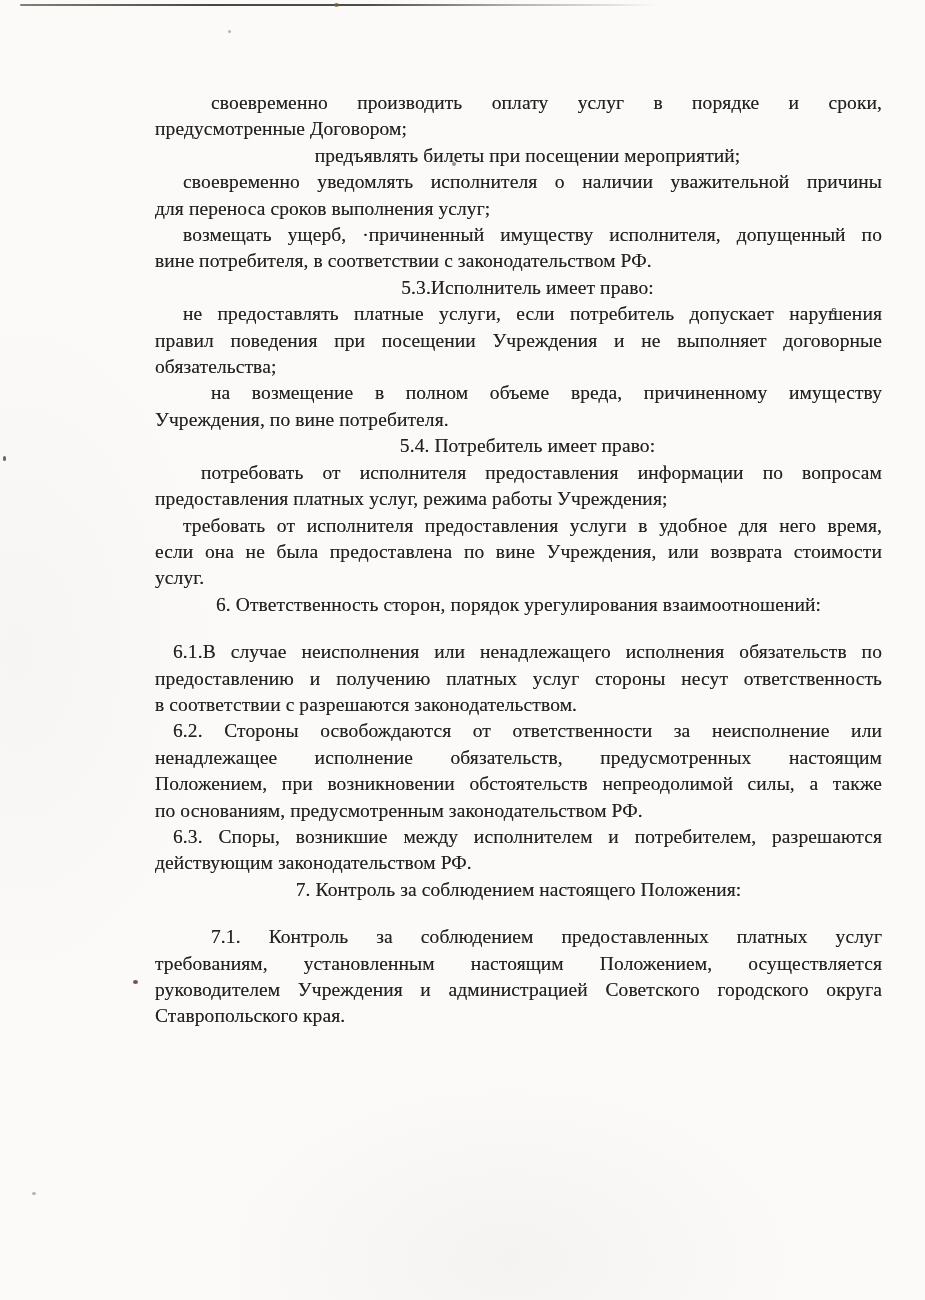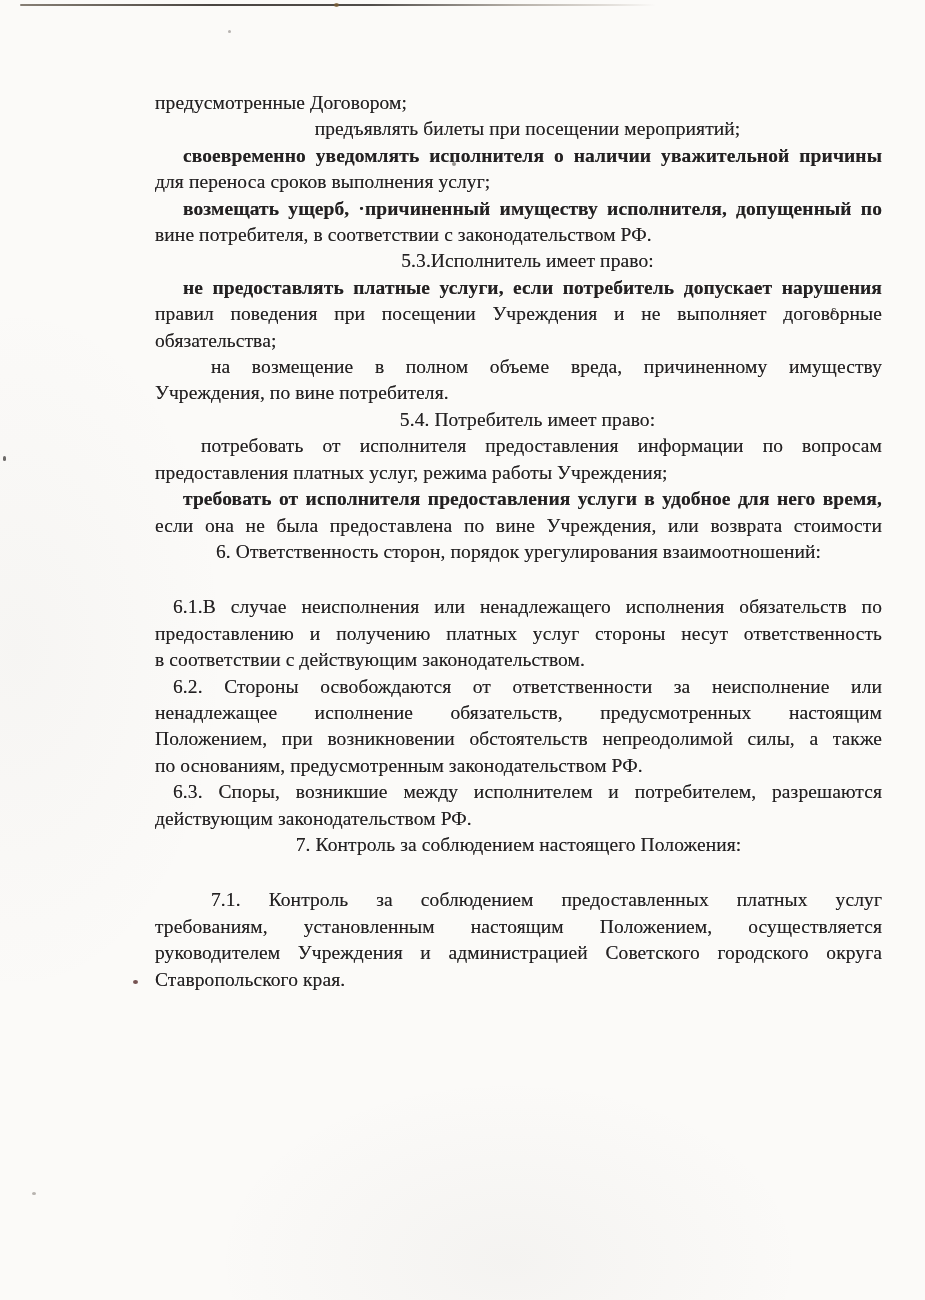--- a/index.html
+++ b/index.html
@@ -30,25 +30,25 @@
     position: absolute; left: 155px; top: 90px; width: 727px;
     font-size: 19.5px; line-height: 26.4px;
     color: #232122;
     text-shadow: 0 0 0.6px rgba(45,40,40,0.55);
     letter-spacing: 0.1px;
   }
   .ln { min-height: 26.4px; }
   .just { text-align: justify; text-align-last: justify; }
   .center { text-align: right; text-align-last: center; }
   .in-sm { padding-left: 18px; text-align: center; }
-  .in-md { padding-left: 28px; font-weight: bold; }
+  .in-md { padding-left: 28px; }
   .in-lg { padding-left: 46px; }
   .in-xl { padding-left: 56px; }
   .gap-sm { }
-  .gap-md { margin-top: 29px; }
+  .gap-md { margin-top: 21px; }
   .speck { position: absolute; border-radius: 50%; }
   .speck-eps {
     position: absolute; left: 831px; top: 303px;
     font-size: 12px; color: #413d3a; transform: rotate(8deg);
     text-shadow: 0 0 0.5px rgba(60,55,50,0.7);
   }
   .sp-topline { left: 334px; top: 3px; width: 5px; height: 4px; background: #7a5c33; opacity: .8; }
   .sp-dot1 { left: 3px; top: 456px; width: 3px; height: 5px; background: #4a4645; opacity: .8; border-radius: 2px; }
   .sp-dot2 { left: 133px; top: 980px; width: 5px; height: 4px; background: #5d3434; opacity: .85; }
   .sp-dot3 { left: 452px; top: 162px; width: 4px; height: 4px; background: #6b6663; opacity: .7; }
@@ -59,45 +59,47 @@
 <body>
 
 <div class="page">
 
   <div class="scanline"></div>
   <div class="speck sp-topline"></div>
   <div class="speck sp-dot5"></div>
 
   <div class="content">
 
+    <div class="ln just in-xl">своевременно производить оплату услуг в порядке и сроки,</div>
     <div class="ln">предусмотренные Договором;</div>
     <div class="ln in-sm">предъявлять билеты при посещении мероприятий;</div>
     <div class="ln just in-md">своевременно уведомлять исполнителя о наличии уважительной причины</div>
     <div class="ln">для переноса сроков выполнения услуг;</div>
     <div class="ln just in-md">возмещать ущерб, ·причиненный имуществу исполнителя, допущенный по</div>
     <div class="ln">вине потребителя, в соответствии с законодательством РФ.</div>
 
     <div class="ln in-sm gap-sm">5.3.Исполнитель имеет право:</div>
     <div class="ln just in-md">не предоставлять платные услуги, если потребитель допускает нарушения</div>
     <div class="ln just">правил поведения при посещении Учреждения и не выполняет договорные</div>
     <div class="ln">обязательства;</div>
     <div class="ln just in-xl">на возмещение в полном объеме вреда, причиненному имуществу</div>
     <div class="ln">Учреждения, по вине потребителя.</div>
 
     <div class="ln in-sm">5.4. Потребитель имеет право:</div>
     <div class="ln just in-lg">потребовать от исполнителя предоставления информации по вопросам</div>
     <div class="ln">предоставления платных услуг, режима работы Учреждения;</div>
     <div class="ln just in-md">требовать от исполнителя предоставления услуги в удобное для него время,</div>
     <div class="ln just">если она не была предоставлена по вине Учреждения, или возврата стоимости</div>
+    <div class="ln">услуг.</div>
 
     <div class="ln center gap-sm">6. Ответственность сторон, порядок урегулирования взаимоотношений:</div>
 
     <div class="ln just in-sm gap-md">6.1.В случае неисполнения или ненадлежащего исполнения обязательств по</div>
     <div class="ln just">предоставлению и получению платных услуг стороны несут ответственность</div>
-    <div class="ln">в соответствии с действующим законодательством.</div>
+    <div class="ln">в соответствии с разрешаются законодательством.</div>
     <div class="ln just in-sm">6.2. Стороны освобождаются от ответственности за неисполнение или</div>
     <div class="ln just">ненадлежащее исполнение обязательств, предусмотренных настоящим</div>
     <div class="ln just">Положением, при возникновении обстоятельств непреодолимой силы, а также</div>
     <div class="ln">по основаниям, предусмотренным законодательством РФ.</div>
     <div class="ln just in-sm">6.3. Споры, возникшие между исполнителем и потребителем, разрешаются</div>
     <div class="ln">действующим законодательством РФ.</div>
 
     <div class="ln center gap-sm">7. Контроль за соблюдением настоящего Положения:</div>
 
     <div class="ln just in-xl gap-md">7.1. Контроль за соблюдением предоставленных платных услуг</div>

